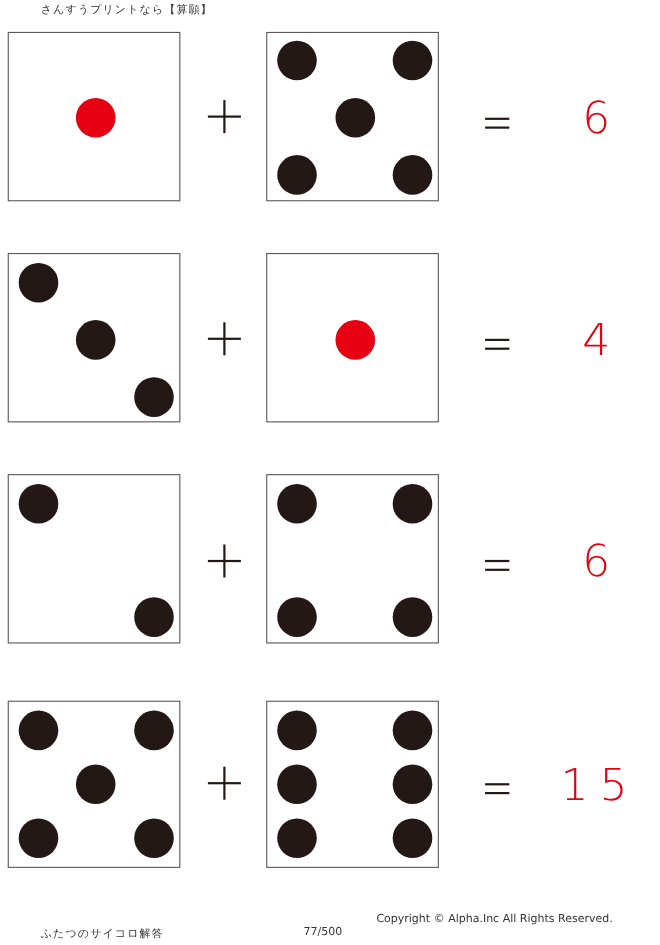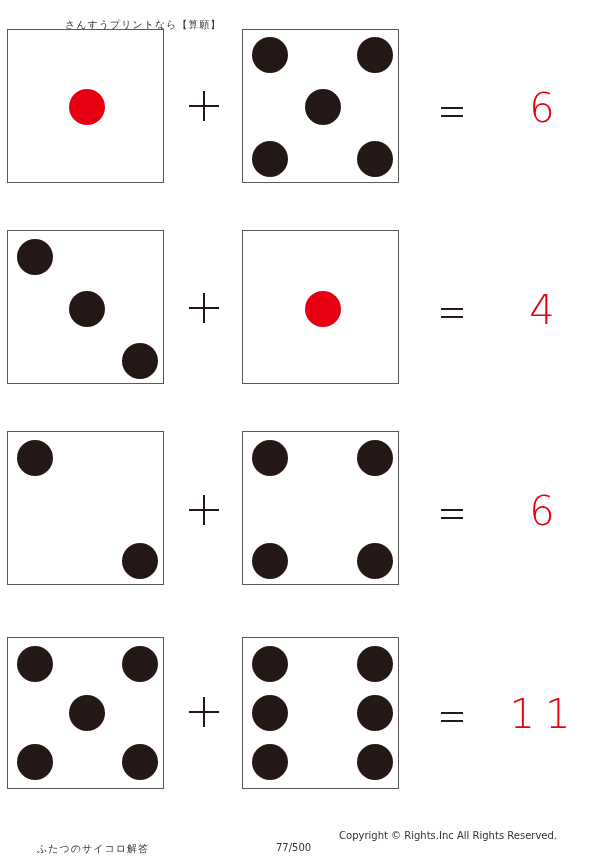--- a/index.html
+++ b/index.html
@@ -1,18 +1,18 @@
 <!DOCTYPE html>
 <html><head>
   <meta charset="utf-8">
   <style>
     html, body { margin: 0; padding: 0; background: #ffffff; }
     body { width: 600px; height: 859px; position: relative; overflow: hidden;
            font-family: "DejaVu Sans", sans-serif; color: #231815; }
-    .header { position: absolute; left: 37px; top: 18px; font-size: 10px; color: #333; letter-spacing: 1px; margin-left: 28px; }
+    .header { position: absolute; left: 37px; top: 2px; font-size: 10px; color: #333; letter-spacing: 1px; }
     .die { position: absolute; width: 157px; height: 154px; border: 1.5px solid #595757; box-sizing: border-box; background: #fff; }
     .pip { position: absolute; width: 36px; height: 36px; border-radius: 50%; background: #231815; transform: translate(-50%, -50%); }
     .pip.red { background: #e60012; }
     .plus { position: absolute; width: 30px; height: 30px; transform: translate(-50%, -50%); }
     .plus::before, .plus::after { content: ""; position: absolute; background: #231815; }
     .plus::before { left: 0; right: 0; top: 14px; height: 1.5px; }
     .plus::after { top: 0; bottom: 0; left: 14px; width: 1.5px; }
     .equals { position: absolute; width: 22px; height: 10px; transform: translate(-50%, -50%); }
     .equals::before, .equals::after { content: ""; position: absolute; left: 0; right: 0; height: 2px; background: #231815; }
     .equals::before { top: 0; }
@@ -85,20 +85,20 @@
   <div class="plus" style="left:204px;top:712px;"></div>
   <div class="die" style="left:242px;top:637px;height:152px;">
     <div class="pip" style="left:27px;top:26px;"></div>
     <div class="pip" style="left:132px;top:26px;"></div>
     <div class="pip" style="left:27px;top:75px;"></div>
     <div class="pip" style="left:132px;top:75px;"></div>
     <div class="pip" style="left:27px;top:124px;"></div>
     <div class="pip" style="left:132px;top:124px;"></div>
   </div>
   <div class="equals" style="left:452px;top:717px;"></div>
-  <div class="answer" style="left:545px;top:714px;font-weight:100;">11</div>
+  <div class="answer" style="left:545px;top:714px;font-weight:100;">15</div>
 </div>
 
 <div class="footer-left">ふたつのサイコロ解答</div>
 <div class="footer-page">77/500</div>
 <div class="footer-copy">
-  <div>Copyright ©  Rights.Inc All Rights Reserved.</div>
+  <div>Copyright ©  Alpha.Inc All Rights Reserved.</div>
 </div>
 
 </body></html>

